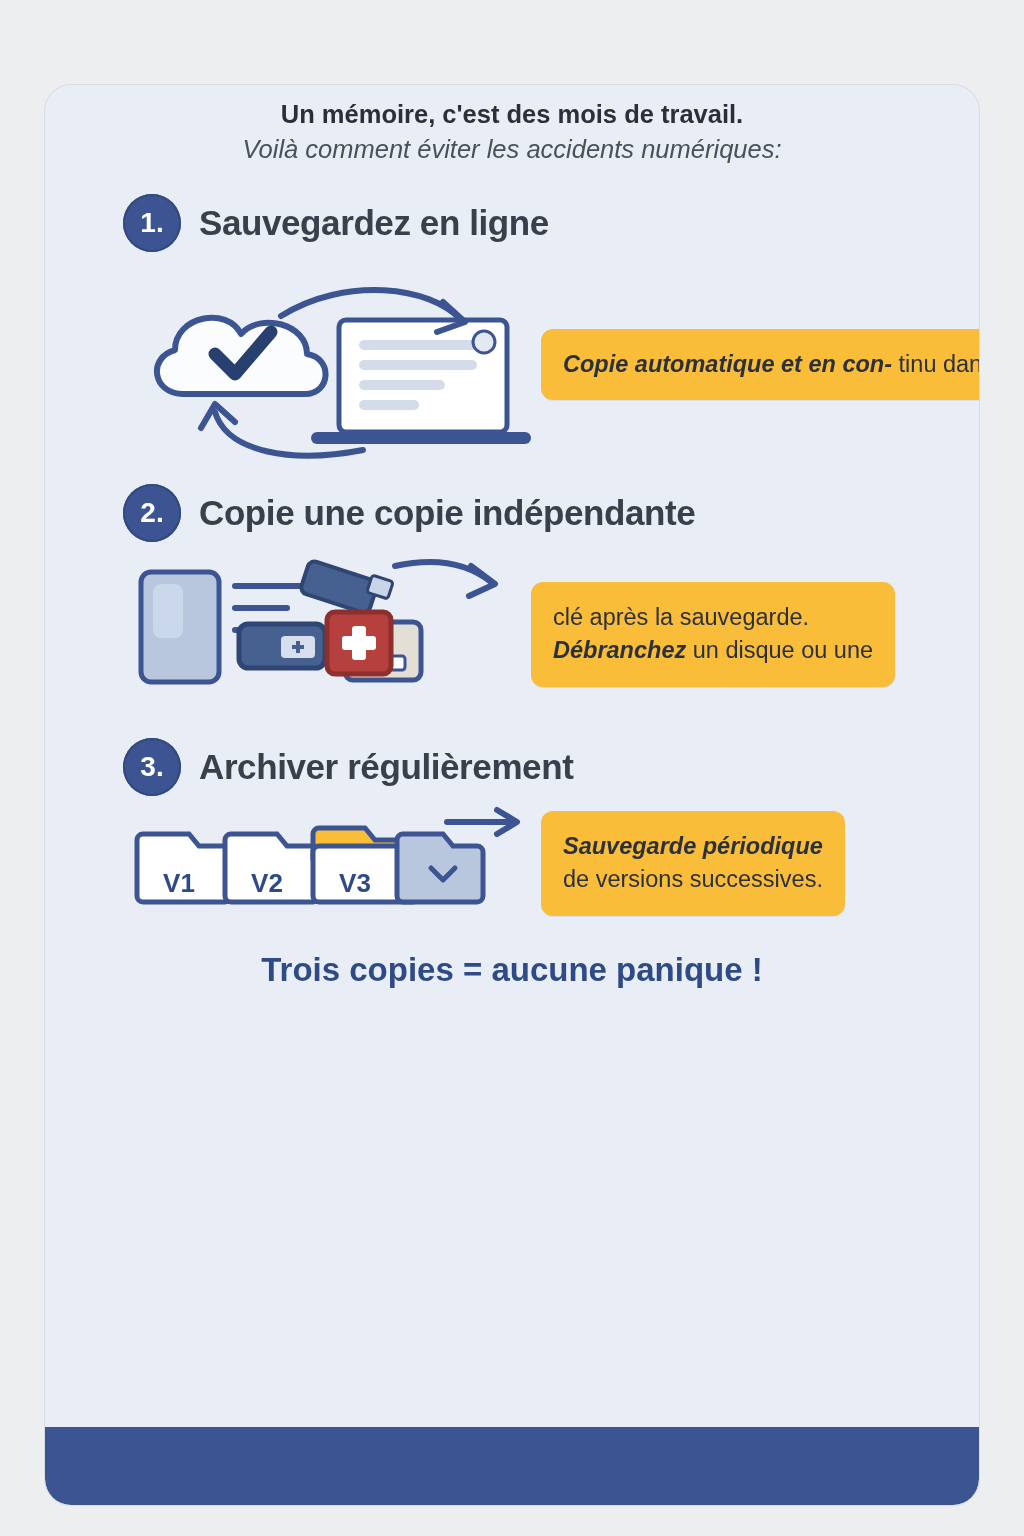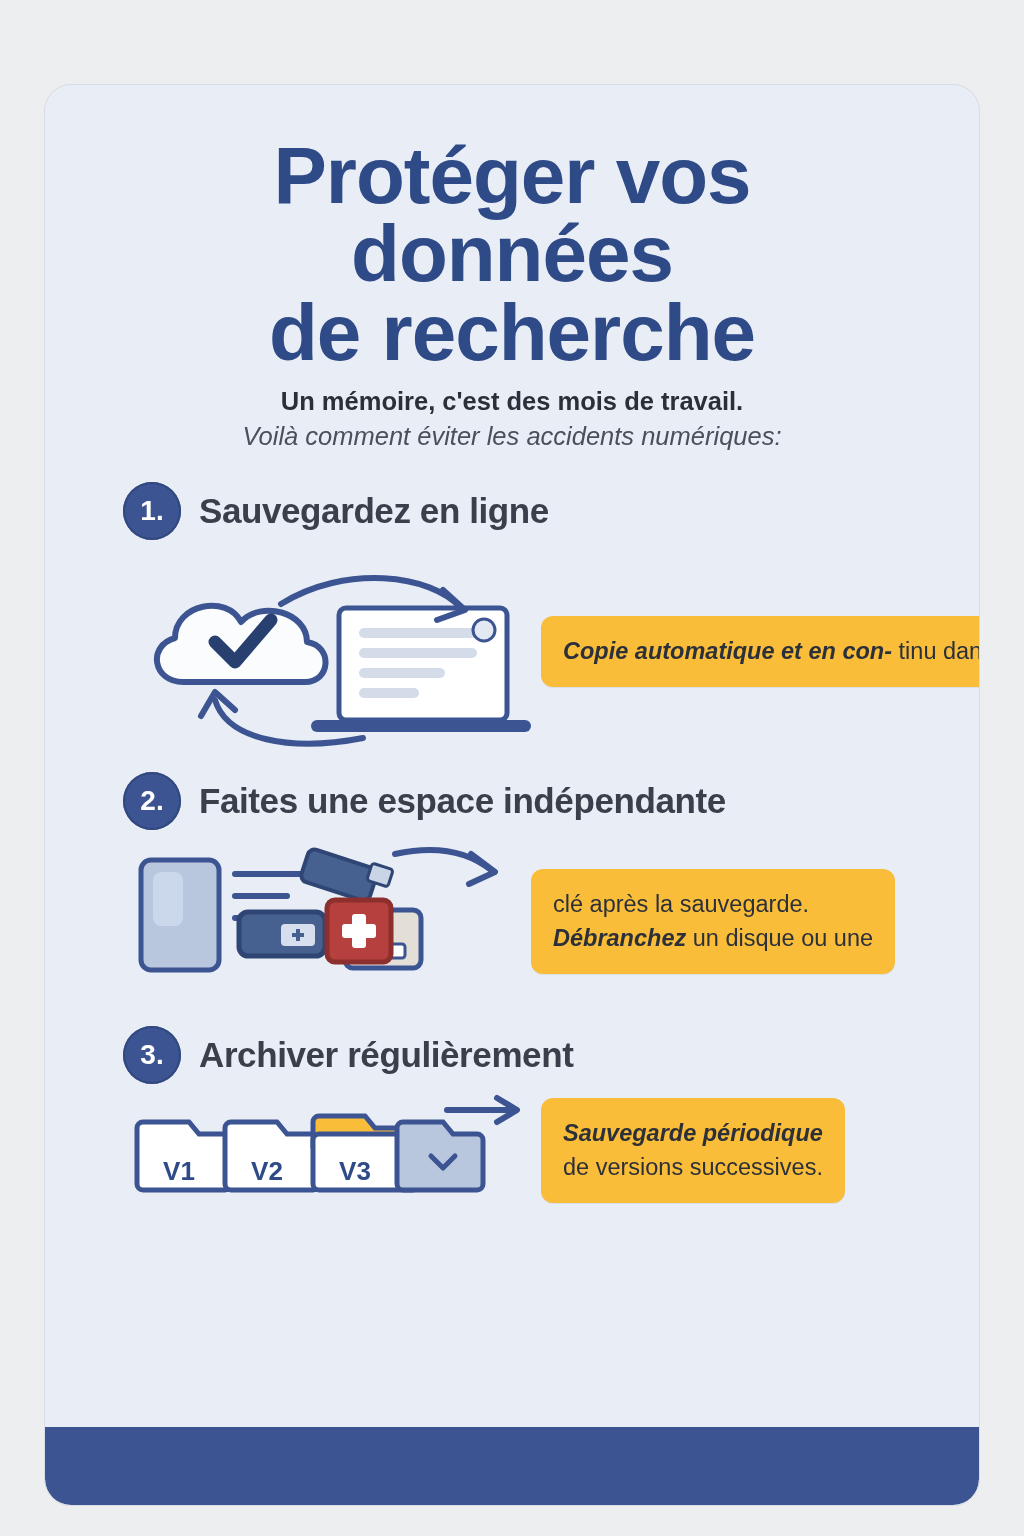--- a/index.html
+++ b/index.html
@@ -112,24 +112,20 @@
     font-size: 33px;
     line-height: 1.45;
     margin-top: 26px;
   }
 </style>
 </head>
 <body>
 
 <div class="poster">
 
-  <h1 class="title">
-    <span>Protéger vos données</span>
-    <span class="line2">de recherche</span>
-  </h1>
 
   <div class="subtitle">
     <div class="b">Un mémoire, c'est des mois de travail.</div>
     <div class="l3">Voilà comment éviter les accidents numériques:</div>
   </div>
 
   <div class="steps">
 
     <div class="step">
       <div class="step-head">
@@ -166,21 +162,21 @@
         <div class="callout">
           <span class="b">Copie automatique et en con-</span>
           <span>tinu dans un espace cloud.</span>
         </div>
       </div>
     </div>
 
     <div class="step" style="margin-top:18px;">
       <div class="step-head">
         <div class="badge">2.</div>
-        <div class="step-title">Faites une espace indépendante</div>
+        <div class="step-title">Copie une copie indépendante</div>
       </div>
       <div class="step-body">
         <div class="art">
           <svg width="390" height="160" viewBox="0 0 390 160" xmlns="http://www.w3.org/2000/svg">
             <g>
               <rect x="10" y="20" width="78" height="110" rx="10" fill="#b8c6de" stroke="#3c5592" stroke-width="5"></rect>
               <rect x="22" y="32" width="30" height="54" rx="8" fill="#cbd7ea"></rect>
             </g>
             <g stroke="#3c5592" stroke-width="6" stroke-linecap="round">
               <line x1="104" y1="34" x2="172" y2="34"></line>
@@ -253,16 +249,17 @@
         <div class="callout">
           <div class="b">Sauvegarde périodique</div>
           <div>de versions successives.</div>
         </div>
       </div>
     </div>
 
   </div>
 
   <div class="closing">
+    <div>Trois copies = aucune panique !</div>
   </div>
 
   <div class="footer-bar"></div>
 </div>
 
 </body></html>

